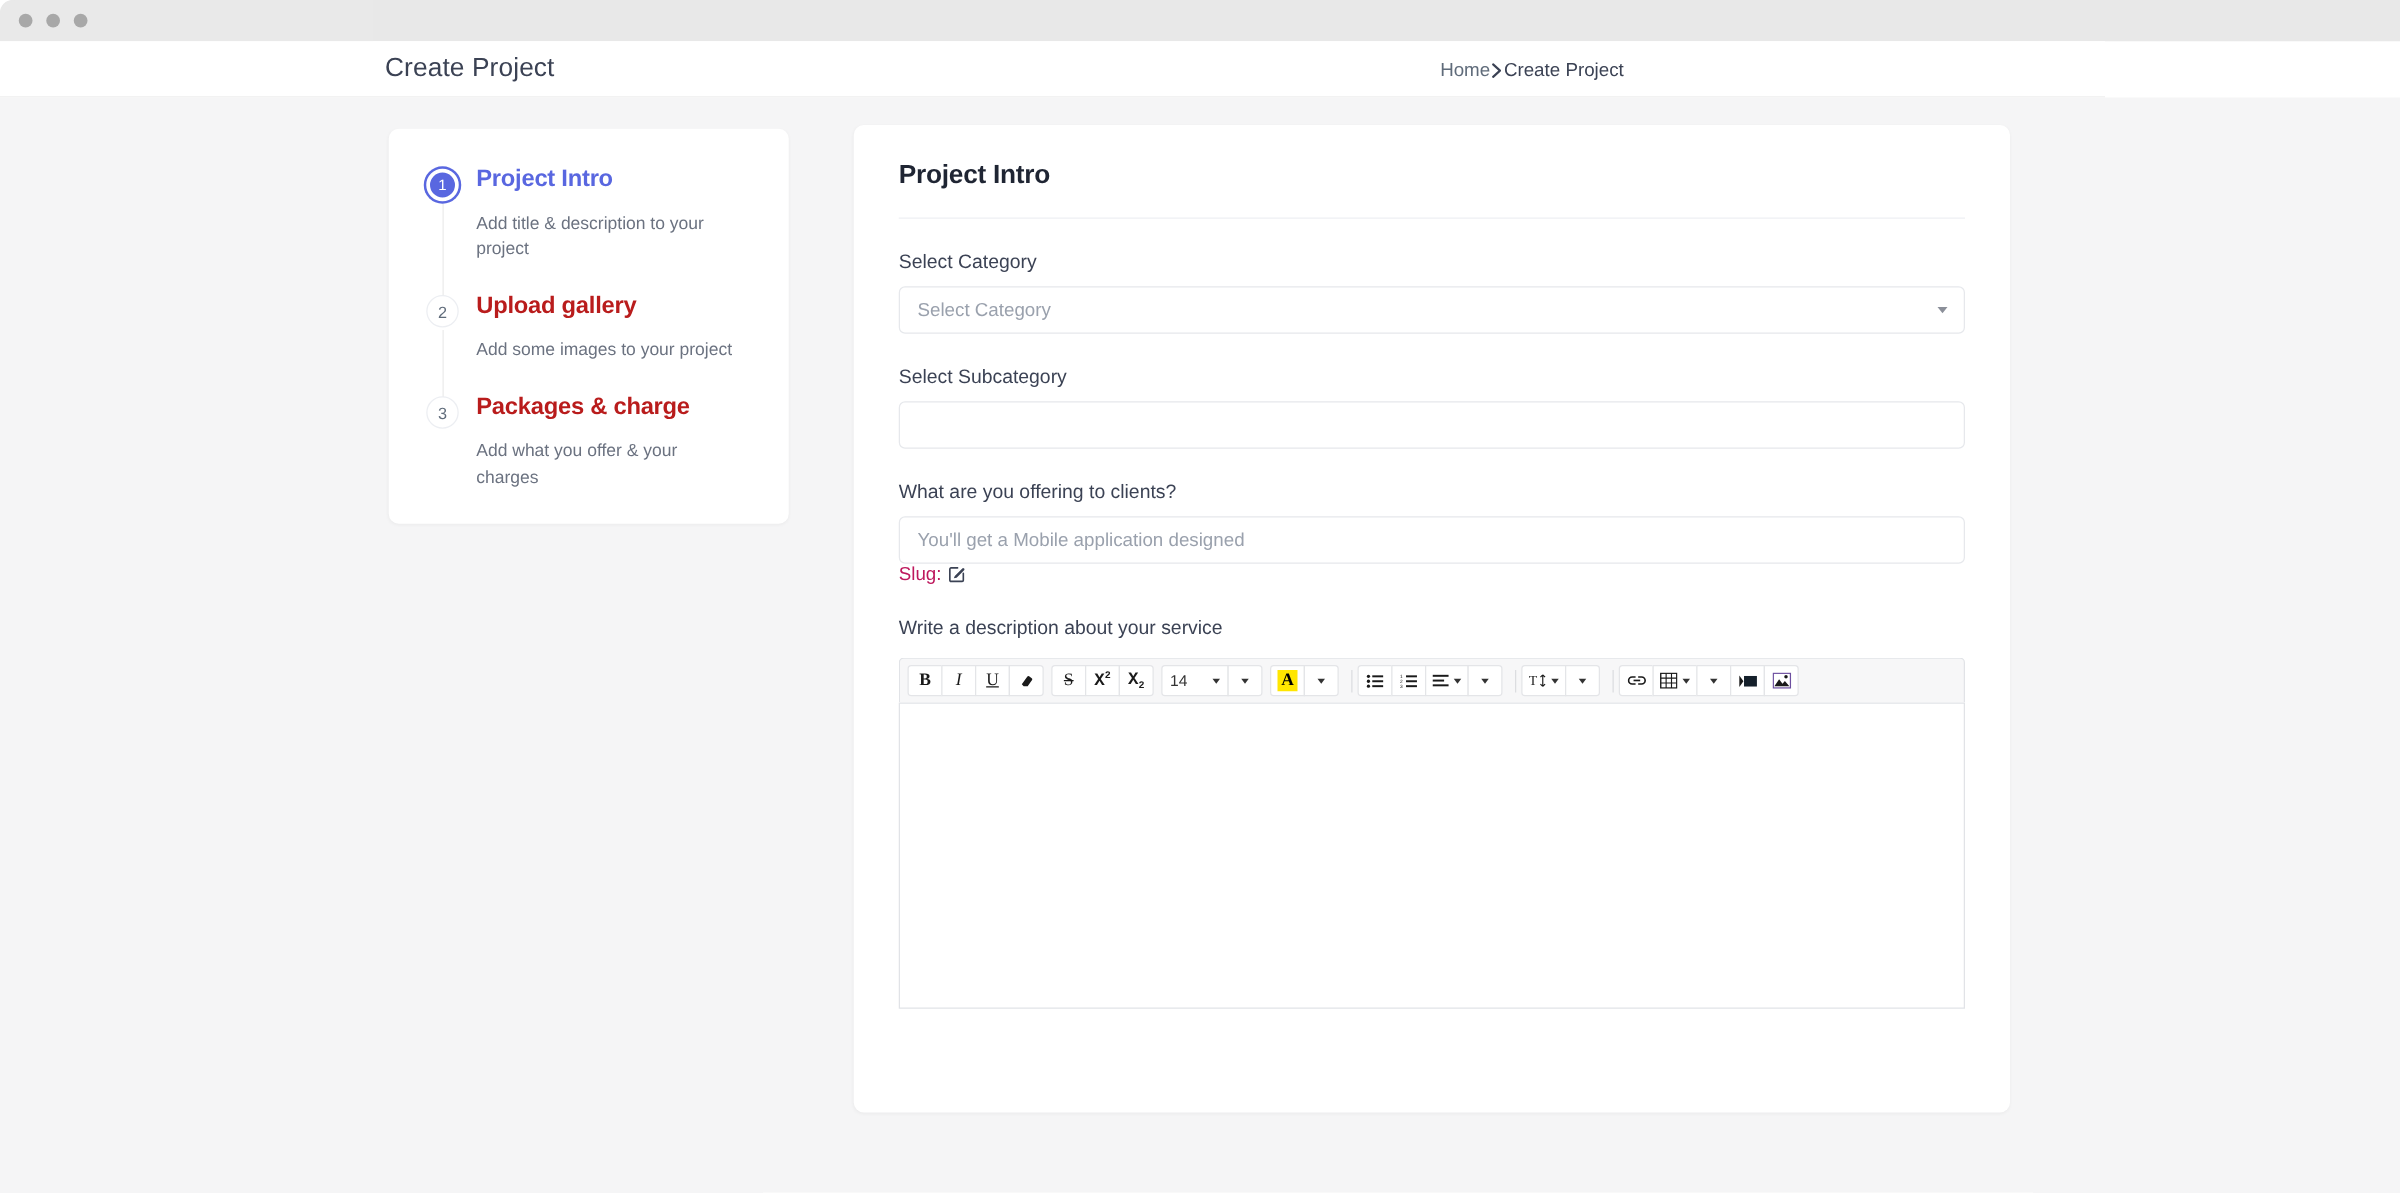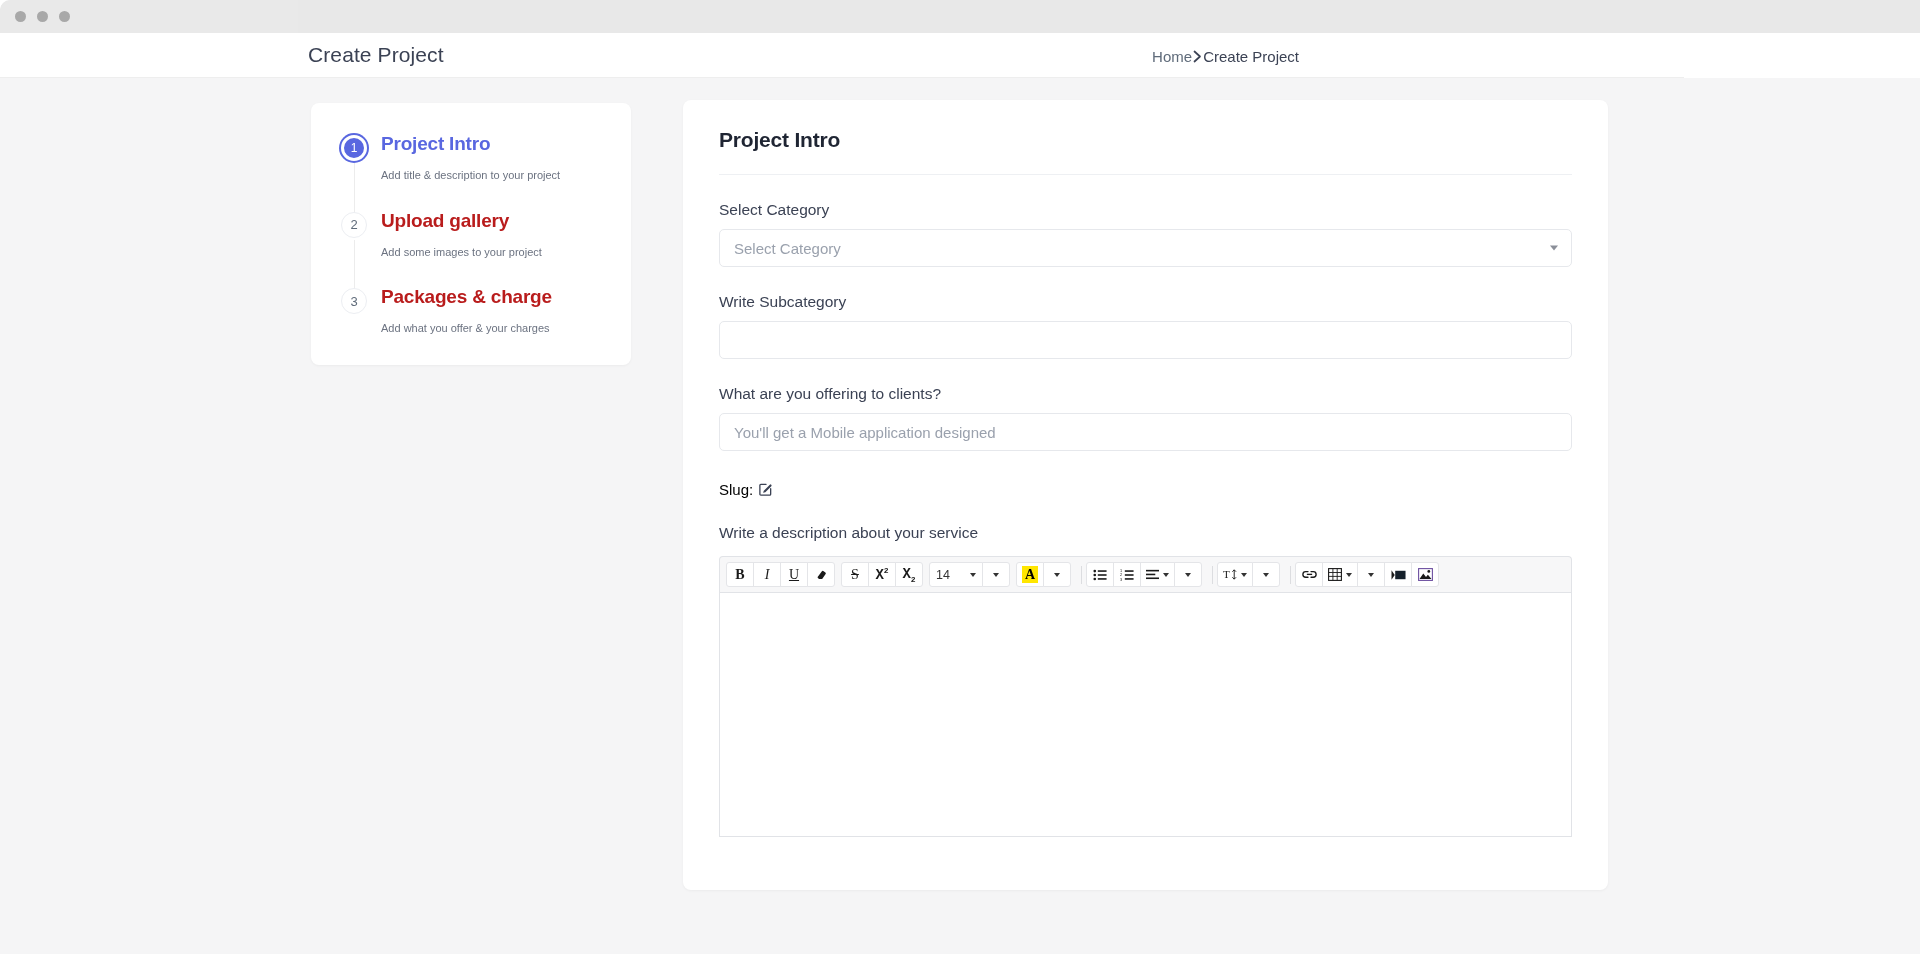--- a/index.html
+++ b/index.html
@@ -88,21 +88,21 @@
     z-index: 1;
   }
   .step:last-child .step-line { display: none; }
   .step-title {
     font-size: 19px; font-weight: 700; color: #b91c1c;
     letter-spacing: -.2px; line-height: 1.2;
   }
   .step.active .step-title { color: #5967e0; }
   .step-desc {
     margin-top: 12px;
-    font-size: 11px; color: #6b7280; line-height: 1.45;
+    font-size: 14px; color: #6b7280; line-height: 1.45;
     max-width: 210px;
   }
 
   
   .form-card {
     position: absolute; left: 683px; top: 100px;
     width: 925px; min-height: 790px;
     background: #ffffff;
     border-radius: 8px;
     padding: 28px 36px 0 36px;
@@ -135,23 +135,22 @@
   .control.empty { height: 38px; }
   .caret {
     position: absolute; right: 13px; top: 50%;
     transform: translateY(-50%);
     width: 0; height: 0;
     border-left: 4.5px solid transparent;
     border-right: 4.5px solid transparent;
     border-top: 5px solid #8b8f99;
   }
   .slug-row {
-    margin-top: 30px;
     display: flex; align-items: center; gap: 5px;
-    font-size: 15px; color: #000000;
+    font-size: 15px; color: #be185d;
   }
   .slug-icon { display: inline-flex; align-items: center; color: #3b4254; }
 
   
   .editor-wrap { margin-top: 14px; }
   .editor-toolbar {
     border: 1px solid #e1e3e7;
     border-bottom: none;
     background: #f7f7f8;
     border-top-left-radius: 4px; border-top-right-radius: 4px;
@@ -262,21 +261,21 @@
 
   <div class="field">
     <label class="field-label">Select Category</label>
     <div class="control">
       <span>Select Category</span>
       <span class="caret"></span>
     </div>
   </div>
 
   <div class="field">
-    <label class="field-label">Write Subcategory</label>
+    <label class="field-label">Select Subcategory</label>
     <div class="control empty">
       <span></span>
     </div>
   </div>
 
   <div class="field">
     <label class="field-label">What are you offering to clients?</label>
     <div class="control">
       <span>You'll get a Mobile application designed</span>
     </div>

